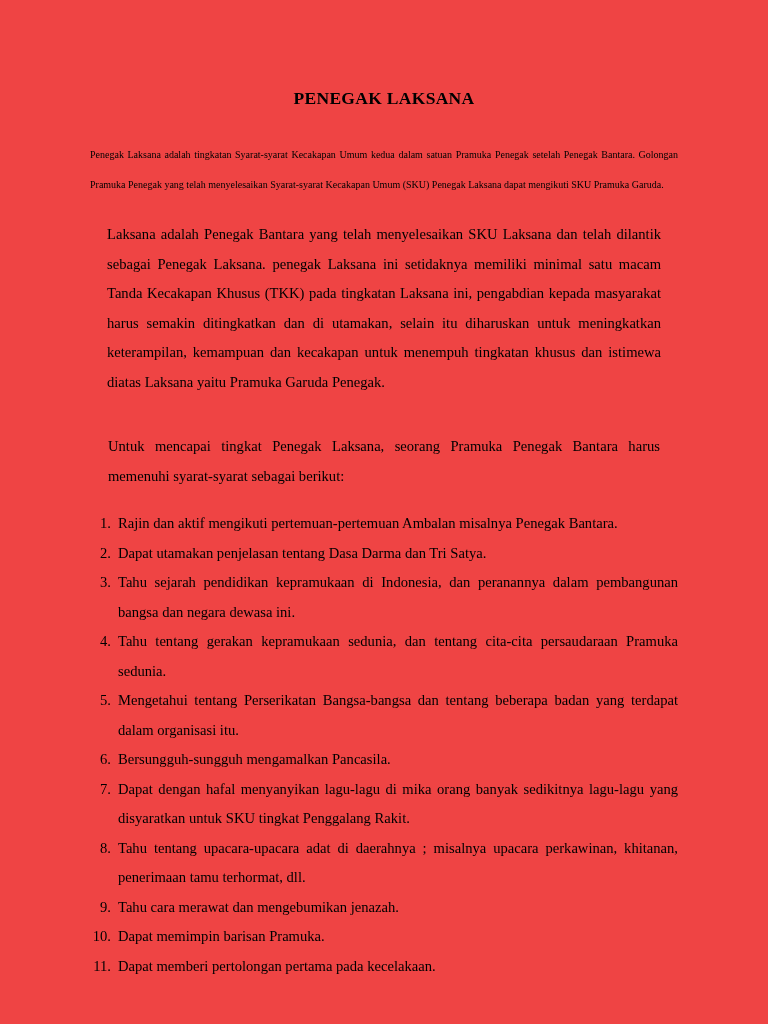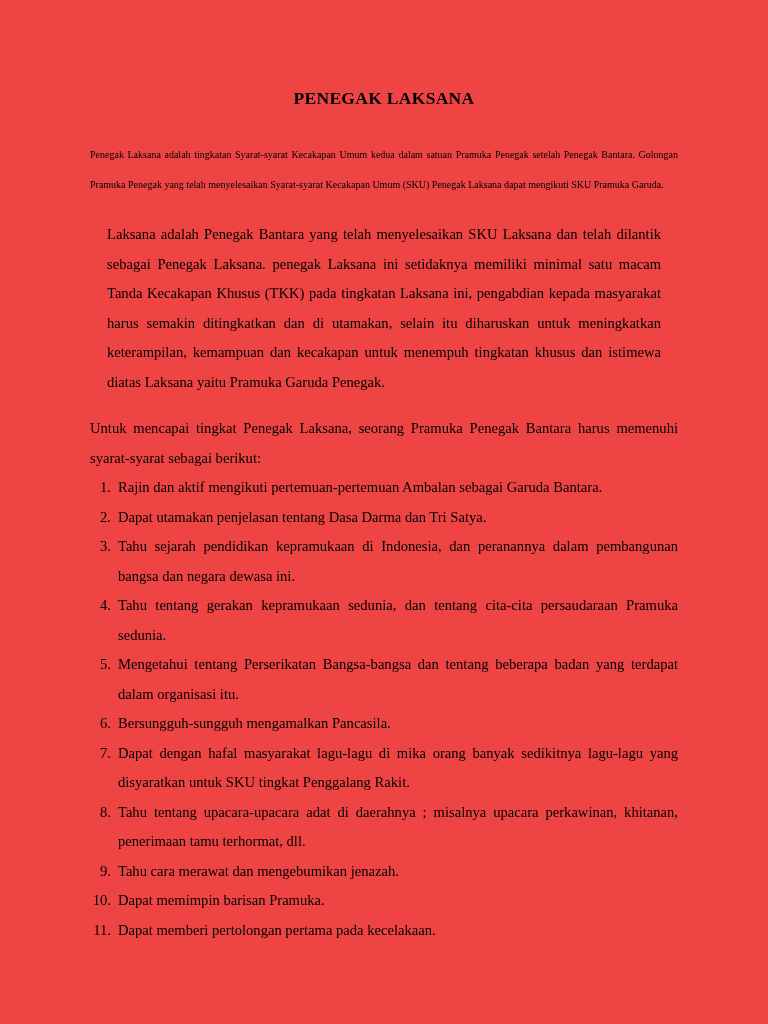--- a/index.html
+++ b/index.html
@@ -67,21 +67,21 @@
     font-size: 14.6px;
     font-weight: bold;
     line-height: 26px;
     margin: 0;
     padding-top: 2px;
   }
   .para-req {
     font-size: 14.6px;
     line-height: 29.5px;
     text-align: justify;
-    margin: 0;
+    margin: 18px;
   }
   ol.req-list {
     margin: 0;
     padding: 0;
     list-style: none;
   }
   ol.req-list li {
     position: relative;
     font-size: 14.6px;
     line-height: 29.5px;
@@ -116,21 +116,21 @@
 
     <p class="para-float">Laksana adalah Penegak Bantara yang telah menyelesaikan SKU Laksana dan telah dilantik sebagai Penegak Laksana. penegak Laksana ini setidaknya memiliki minimal satu macam Tanda Kecakapan Khusus (TKK) pada tingkatan Laksana ini, pengabdian kepada masyarakat harus semakin ditingkatkan dan di utamakan, selain itu diharuskan untuk meningkatkan keterampilan, kemampuan dan kecakapan untuk menempuh tingkatan khusus dan istimewa diatas Laksana yaitu Pramuka Garuda Penegak.</p>
   </div>
 
 
   <p class="para-req">Untuk mencapai tingkat Penegak Laksana, seorang Pramuka Penegak Bantara harus memenuhi syarat-syarat sebagai berikut:</p>
 
   <ol class="req-list">
     <li>
       <span class="num">1.</span>
-      <span class="li-text">Rajin dan aktif mengikuti pertemuan-pertemuan Ambalan sebagai Garuda Bantara.</span>
+      <span class="li-text">Rajin dan aktif mengikuti pertemuan-pertemuan Ambalan misalnya Penegak Bantara.</span>
     </li>
     <li>
       <span class="num">2.</span>
       <span class="li-text">Dapat utamakan penjelasan tentang Dasa Darma dan Tri Satya.</span>
     </li>
     <li>
       <span class="num">3.</span>
       <span class="li-text">Tahu sejarah pendidikan kepramukaan di Indonesia, dan peranannya dalam pembangunan bangsa dan negara dewasa ini.</span>
     </li>
     <li>
@@ -140,21 +140,21 @@
     <li>
       <span class="num">5.</span>
       <span class="li-text">Mengetahui tentang Perserikatan Bangsa-bangsa dan tentang beberapa badan yang terdapat dalam organisasi itu.</span>
     </li>
     <li>
       <span class="num">6.</span>
       <span class="li-text">Bersungguh-sungguh mengamalkan Pancasila.</span>
     </li>
     <li>
       <span class="num">7.</span>
-      <span class="li-text">Dapat dengan hafal masyarakat lagu-lagu di mika orang banyak sedikitnya lagu-lagu yang disyaratkan untuk SKU tingkat Penggalang Rakit.</span>
+      <span class="li-text">Dapat dengan hafal menyanyikan lagu-lagu di mika orang banyak sedikitnya lagu-lagu yang disyaratkan untuk SKU tingkat Penggalang Rakit.</span>
     </li>
     <li>
       <span class="num">8.</span>
       <span class="li-text">Tahu tentang upacara-upacara adat di daerahnya ; misalnya upacara perkawinan, khitanan, penerimaan tamu terhormat, dll.</span>
     </li>
     <li>
       <span class="num">9.</span>
       <span class="li-text">Tahu cara merawat dan mengebumikan jenazah.</span>
     </li>
     <li>

